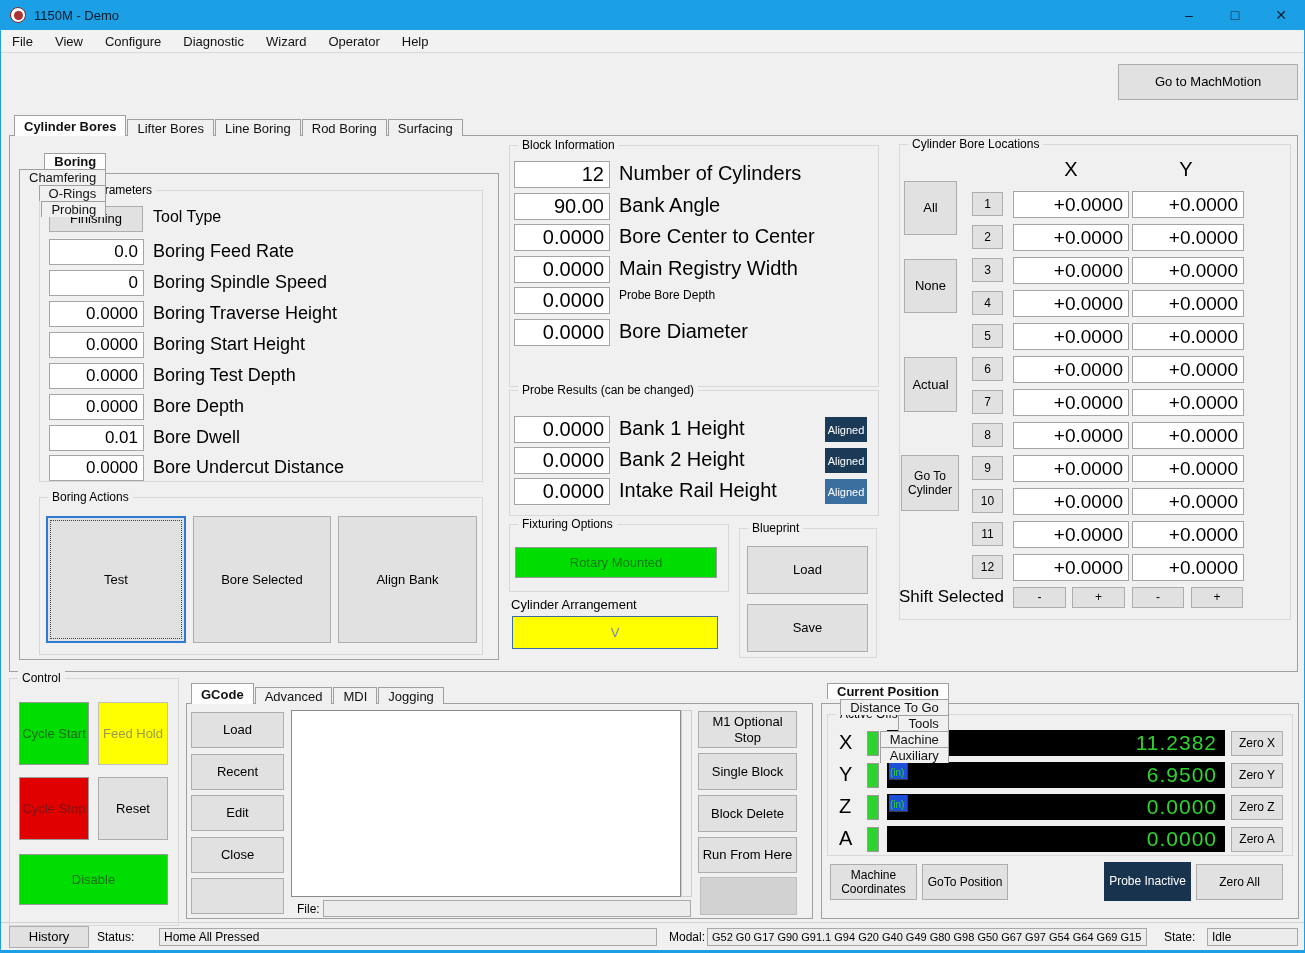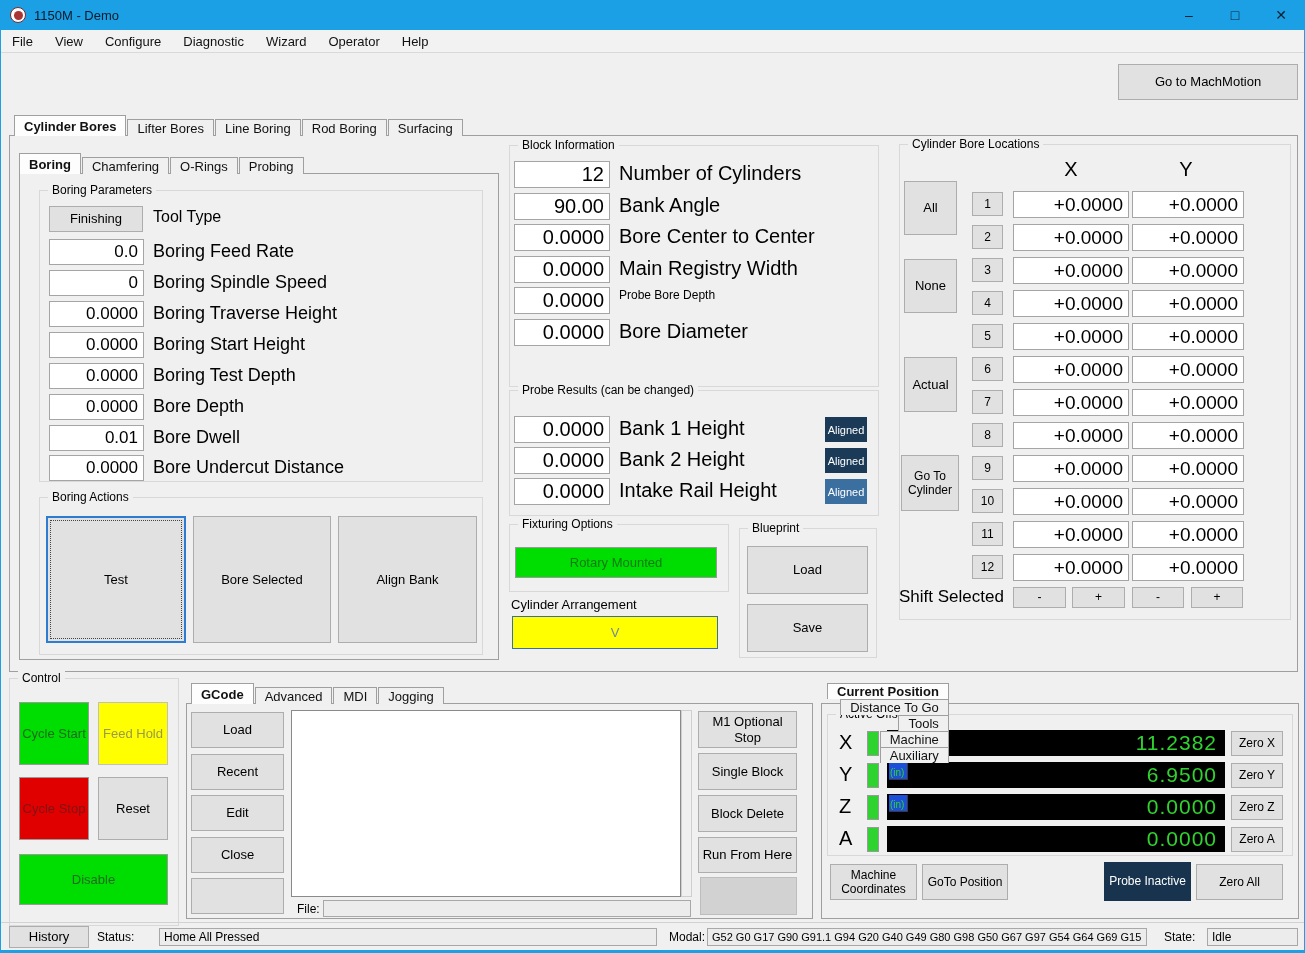--- a/index.html
+++ b/index.html
@@ -90,21 +90,21 @@
 
   <div class="tabstrip" style="left:13px;top:115px;height:21px;">
     <span class="tab active">Cylinder Bores</span>
     <span class="tab">Lifter Bores</span>
     <span class="tab">Line Boring</span>
     <span class="tab">Rod Boring</span>
     <span class="tab">Surfacing</span>
   </div>
   <div class="panel" style="left:8px;top:135px;width:1289px;height:537px;"></div>
 
-  <div class="tabstrip" style="left:18px;top:153px;height:21px;">
+  <div class="tabstrip" style="left:18px;top:153px;height:21px;flex-direction:column;">
     <span class="tab active">Boring</span>
     <span class="tab">Chamfering</span>
     <span class="tab">O-Rings</span>
     <span class="tab">Probing</span>
   </div>
   <div class="panel" style="left:18px;top:173px;width:480px;height:487px;"></div>
 
   <div class="gb" style="left:38px;top:190px;width:444px;height:292px;">
     <span class="legend">Boring Parameters</span>
   </div>

